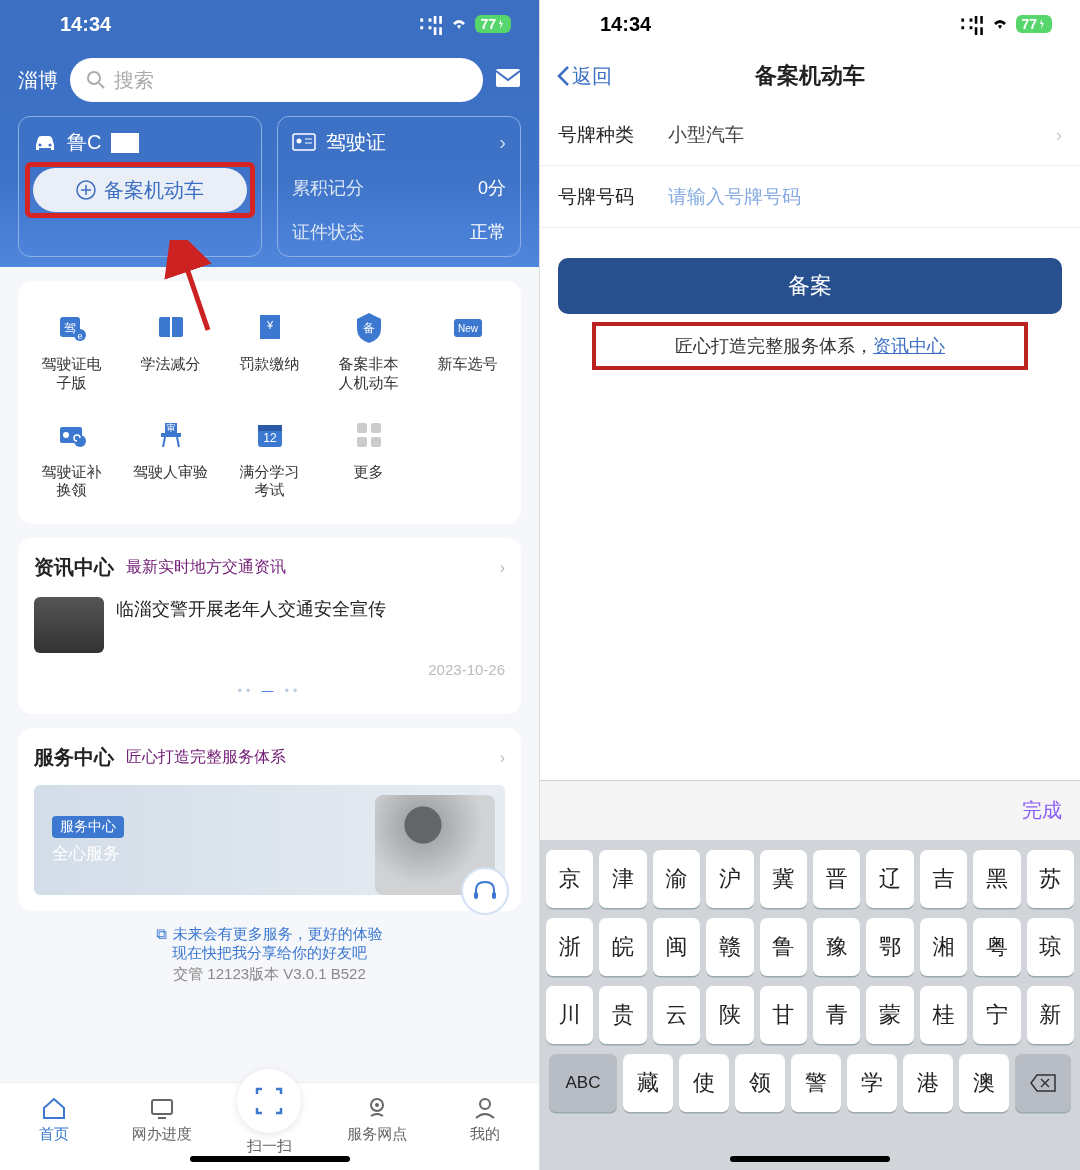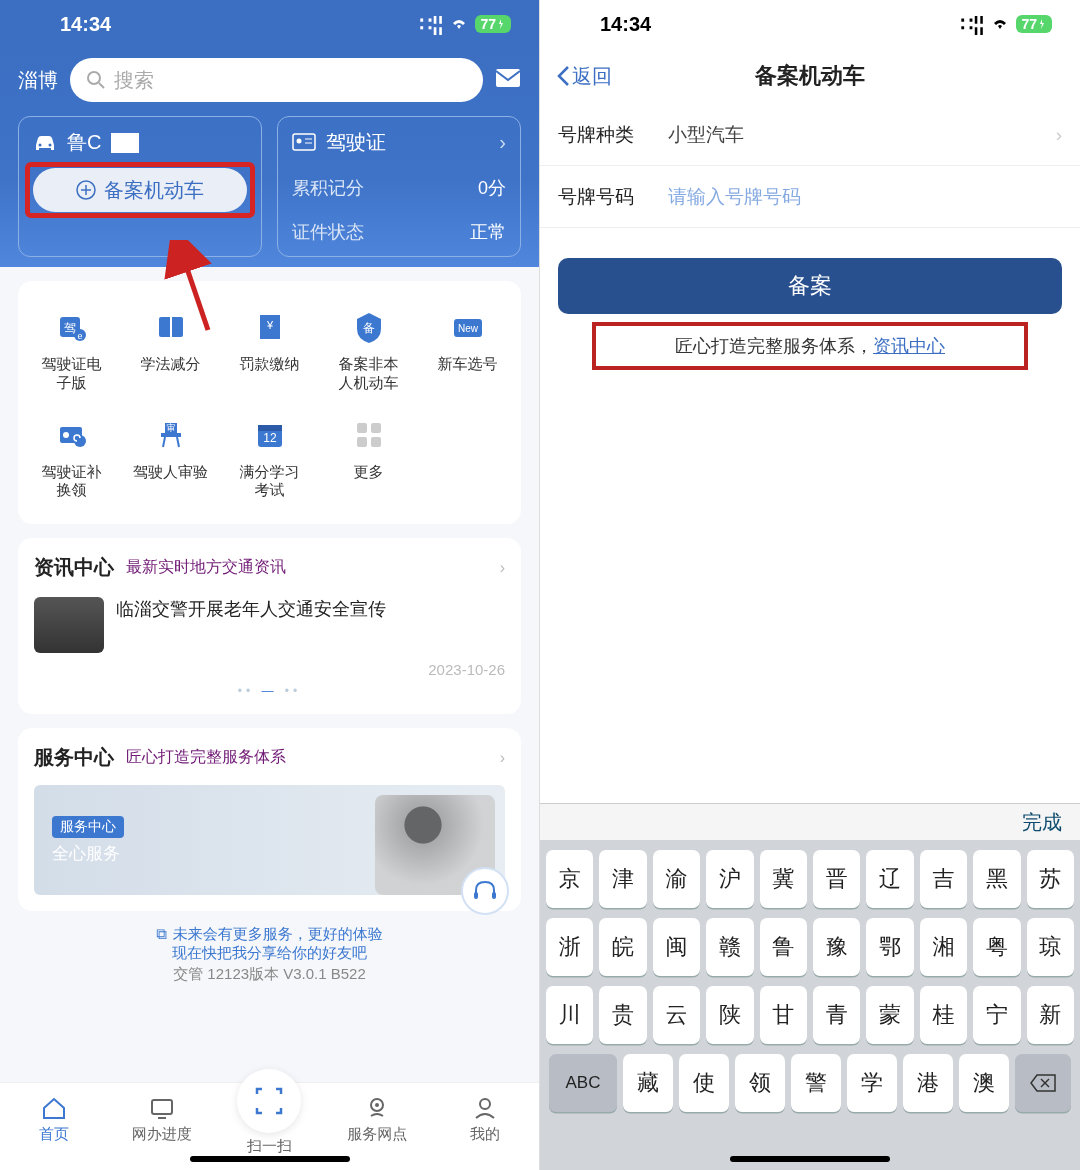--- a/index.html
+++ b/index.html
@@ -76,21 +76,21 @@
   .form-row .lbl { width:110px; color:#222; }
   .form-row .val { flex:1; color:#444; }
   .form-row .ph { flex:1; color:#bbb; }
   .form-row .chev { color:#ccc; }
   .submit-btn { margin:30px 18px 20px 18px; background:#29508e; color:#fff; height:56px; border-radius:10px; display:flex; align-items:center; justify-content:center; font-size:22px; }
   .hint-wrap { position:relative; margin:0 60px; text-align:center; }
   .hint { font-size:18px; color:#333; }
   .hint a { color:#3c6fc2; text-decoration:underline; }
   .red-box2 { position:absolute; left:-8px; right:-8px; top:-12px; bottom:-12px; border:4px solid #b22; }
 
-  .kb-toolbar { position:absolute; bottom:330px; left:0; right:0; height:37px; background:#f5f5f5; border-top:1px solid #ccc; display:flex; align-items:center; justify-content:flex-end; padding:0 18px; font-size:20px; color:#0c4a6e;text-align:center; }
+  .kb-toolbar { position:absolute; bottom:330px; left:0; right:0; height:60px; background:#f5f5f5; border-top:1px solid #ccc; display:flex; align-items:center; justify-content:flex-end; padding:0 18px; font-size:20px; color:#8b5cf6;text-align:center; }
   .keyboard { position:absolute; bottom:0; left:0; right:0; height:330px; background:#d1d4d9; padding:10px 6px 30px 6px; }
   .kb-row { display:flex; gap:6px; margin-bottom:10px; justify-content:center;}
   .key { background:#fff; border-radius:7px; box-shadow:0 1.5px 0 #9aa; height:58px; flex:1; display:flex; align-items:center; justify-content:center; font-size:22px; color:#222; max-width:50px;}
   .key.abc { max-width:68px; flex:1.35; background:#b8bdc5; font-size:17px;}
   .key.del { max-width:56px; background:#b8bdc5; }
   .home-ind2 { position:absolute; bottom:8px; left:50%; transform:translateX(-50%); width:160px; height:6px; background:#000; border-radius:4px; }
 </style>
 </head>
 <body>
 

